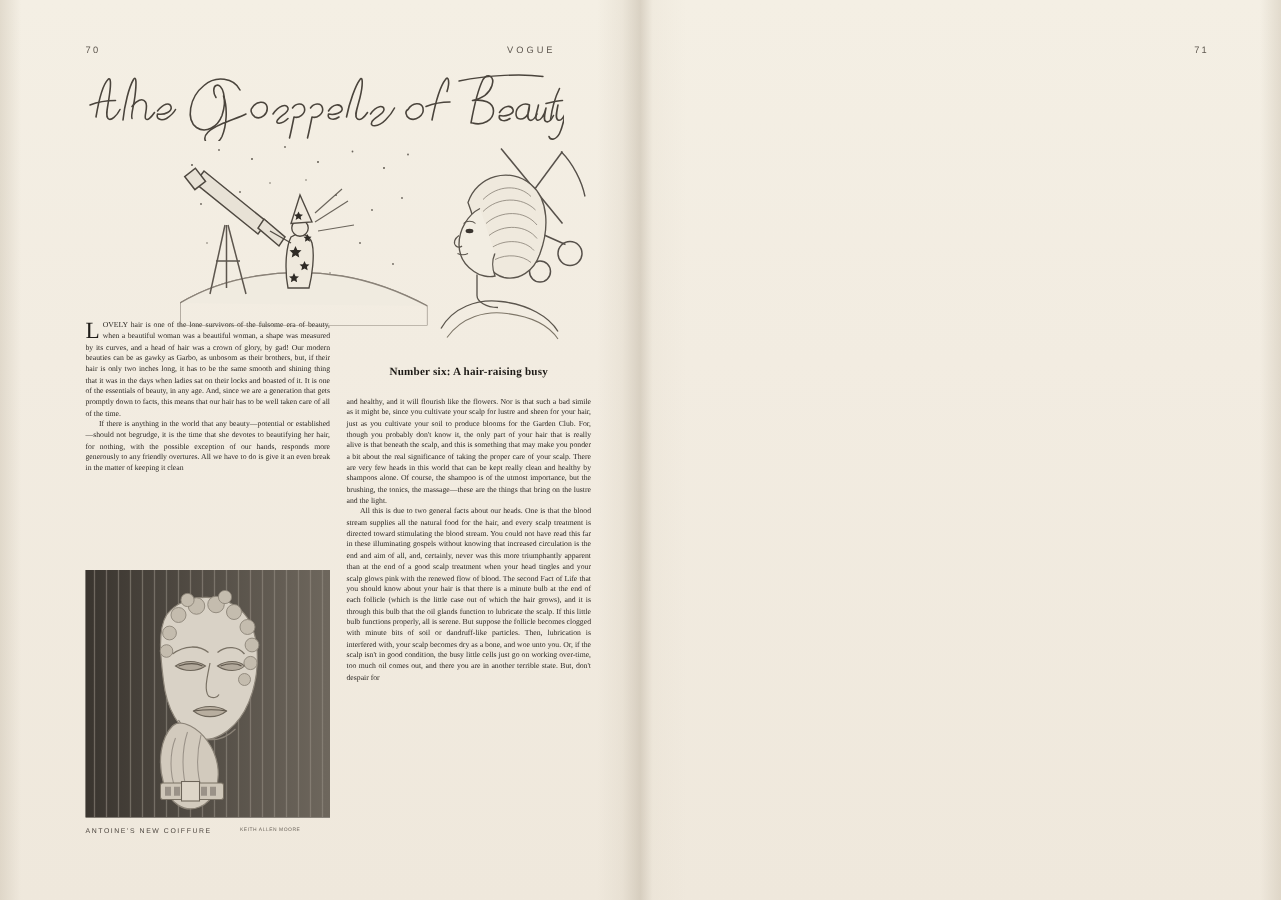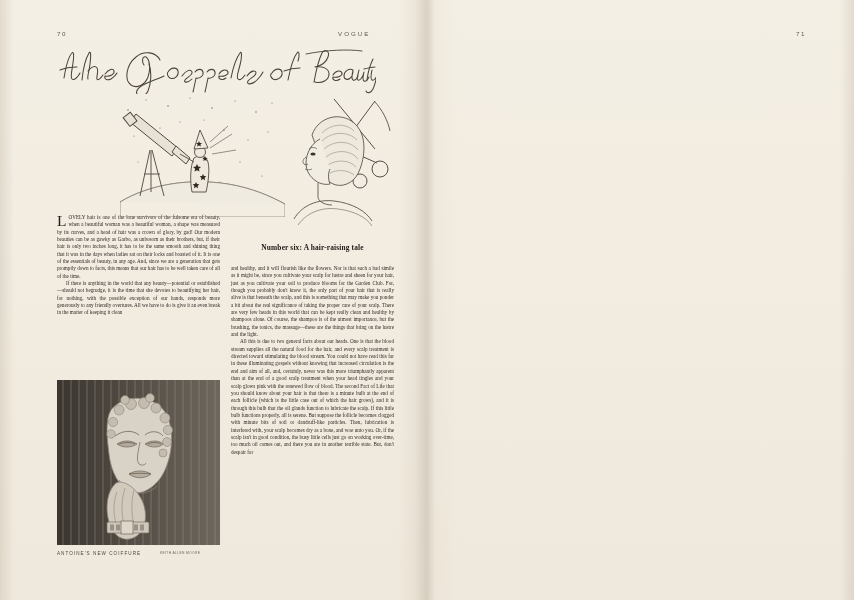--- a/index.html
+++ b/index.html
@@ -307,21 +307,21 @@
       </svg>
     </div>
 
     <div class="col" id="col-l1">
       <p class="first dropcap-para">
         <span class="dropcap">L</span><span>OVELY hair is one of the lone survivors of the fulsome era of beauty, when a beautiful woman was a beautiful woman, a shape was measured by its curves, and a head of hair was a crown of glory, by gad! Our modern beauties can be as gawky as Garbo, as unbosom as their brothers, but, if their hair is only two inches long, it has to be the same smooth and shining thing that it was in the days when ladies sat on their locks and boasted of it. It is one of the essentials of beauty, in any age. And, since we are a generation that gets promptly down to facts, this means that our hair has to be well taken care of all of the time.</span>
       </p>
       <p>If there is anything in the world that any beauty—potential or established—should not begrudge, it is the time that she devotes to beautifying her hair, for nothing, with the possible exception of our hands, responds more generously to any friendly overtures. All we have to do is give it an even break in the matter of keeping it clean</p>
     </div>
 
-    <div id="subhead">Number six: A hair-raising tale</div>
+    <div id="subhead">Number six: A hair-raising busy</div>
 
     <div class="col" id="col-l2">
       <p class="first">and healthy, and it will flourish like the flowers. Nor is that such a bad simile as it might be, since you cultivate your scalp for lustre and sheen for your hair, just as you cultivate your soil to produce blooms for the Garden Club. For, though you probably don't know it, the only part of your hair that is really alive is that beneath the scalp, and this is something that may make you ponder a bit about the real significance of taking the proper care of your scalp. There are very few heads in this world that can be kept really clean and healthy by shampoos alone. Of course, the shampoo is of the utmost importance, but the brushing, the tonics, the massage—these are the things that bring on the lustre and the light.</p>
       <p>All this is due to two general facts about our heads. One is that the blood stream supplies all the natural food for the hair, and every scalp treatment is directed toward stimulating the blood stream. You could not have read this far in these illuminating gospels without knowing that increased circulation is the end and aim of all, and, certainly, never was this more triumphantly apparent than at the end of a good scalp treatment when your head tingles and your scalp glows pink with the renewed flow of blood. The second Fact of Life that you should know about your hair is that there is a minute bulb at the end of each follicle (which is the little case out of which the hair grows), and it is through this bulb that the oil glands function to lubricate the scalp. If this little bulb functions properly, all is serene. But suppose the follicle becomes clogged with minute bits of soil or dandruff-like particles. Then, lubrication is interfered with, your scalp becomes dry as a bone, and woe unto you. Or, if the scalp isn't in good condition, the busy little cells just go on working over-time, too much oil comes out, and there you are in another terrible state. But, don't despair for</p>
     </div>
 
     <div id="photo-coiffure">
       <svg viewBox="0 0 163 165" xmlns="http://www.w3.org/2000/svg">
         <defs>
           <linearGradient id="stripes" x1="0" y1="0" x2="1" y2="0">

